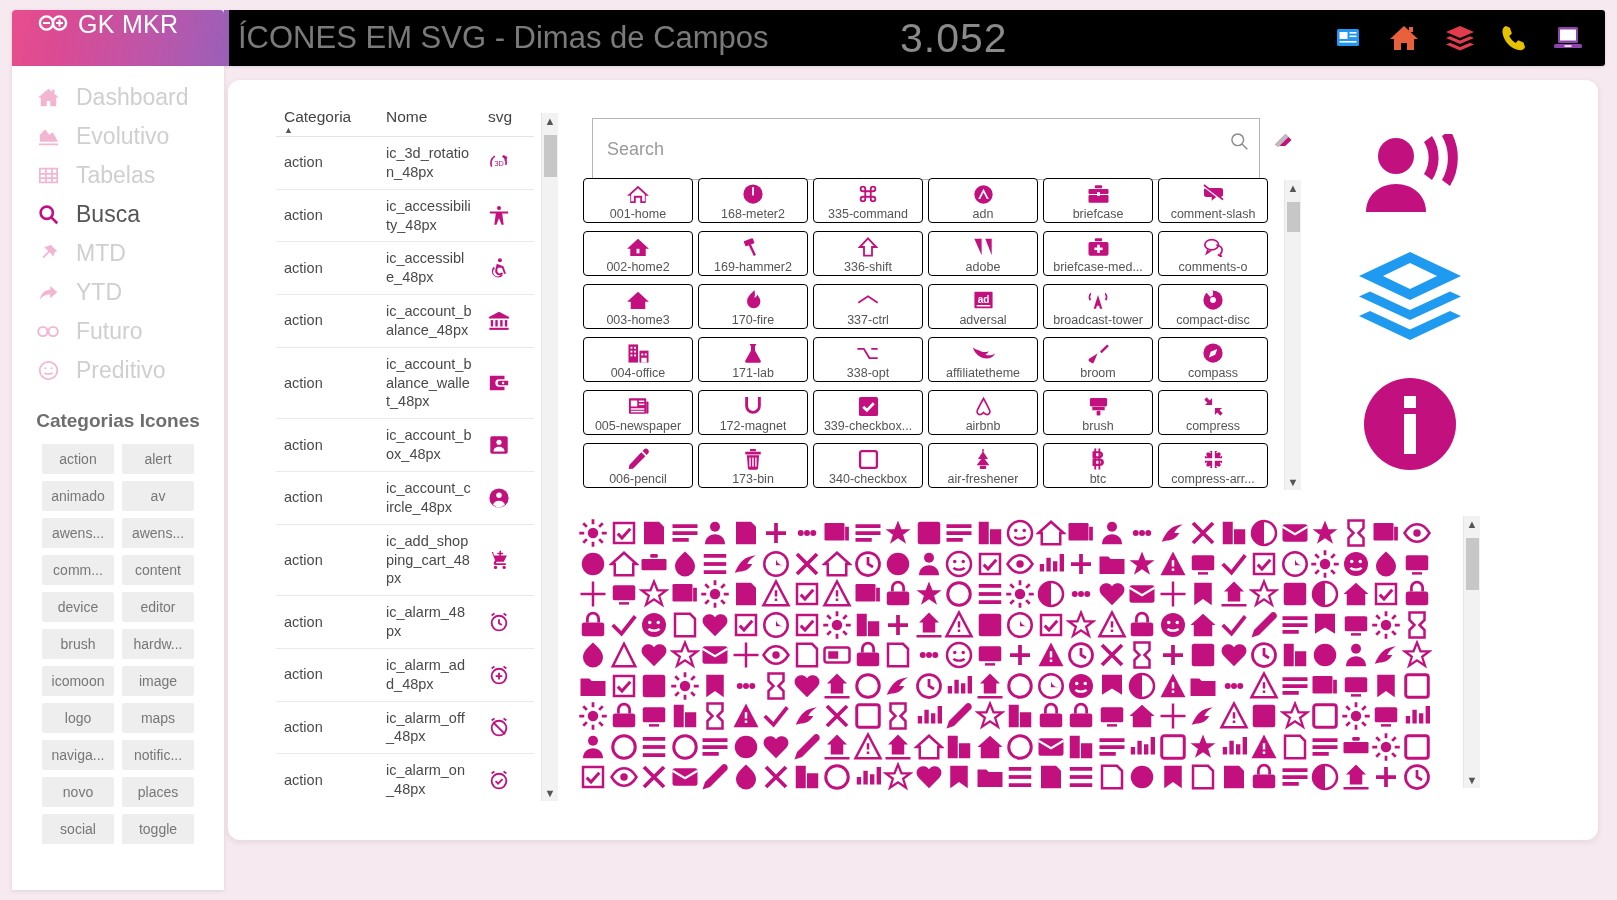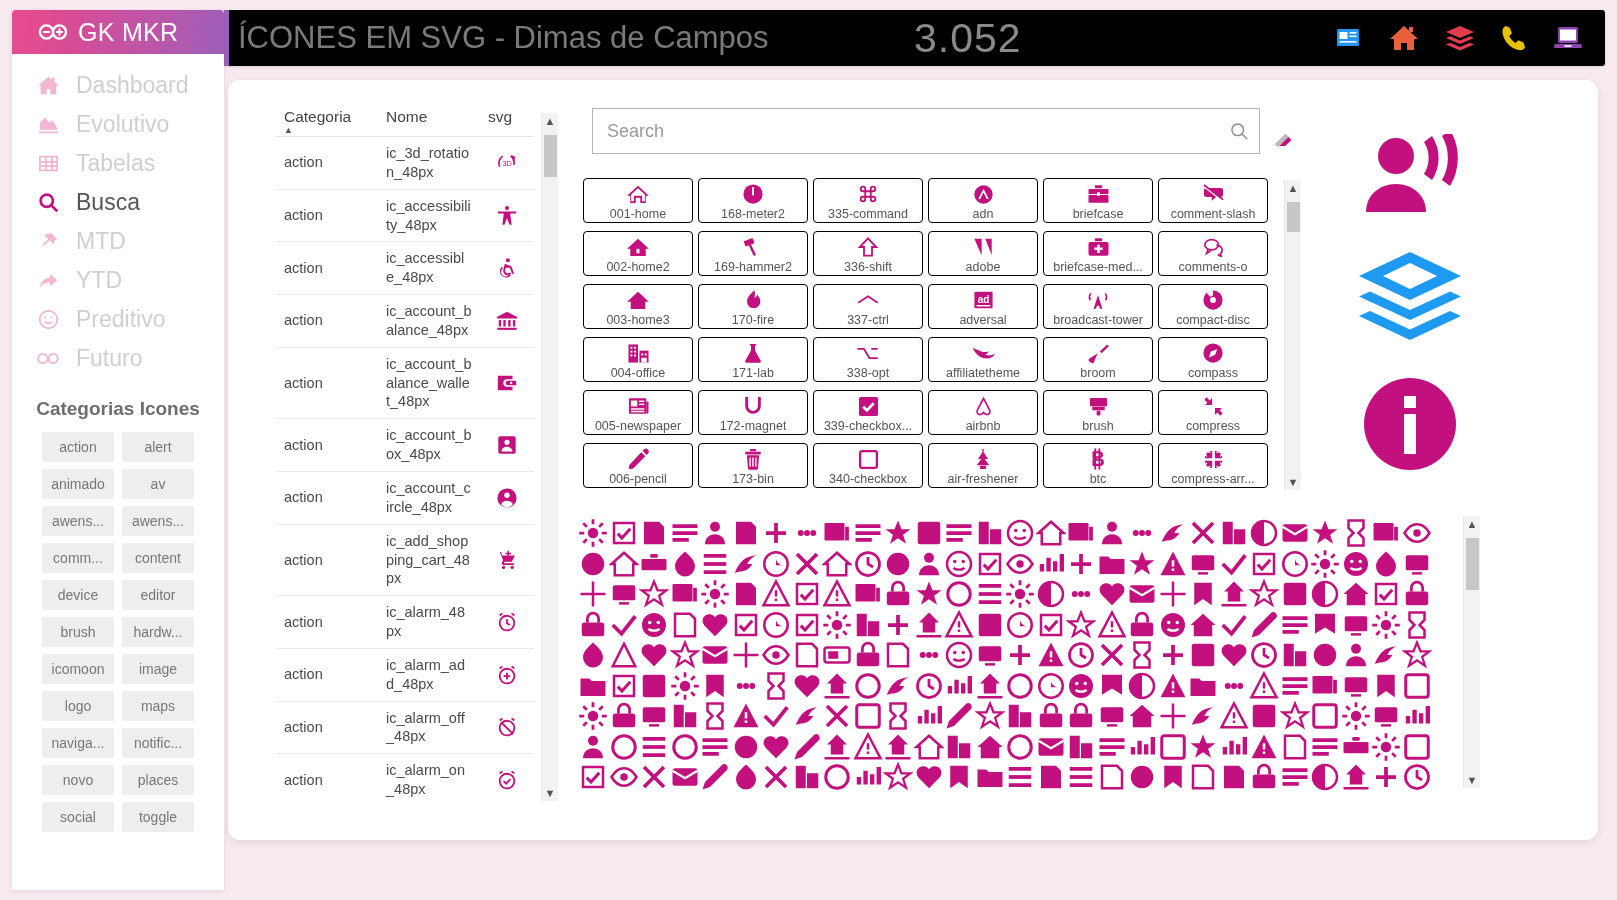--- a/index.html
+++ b/index.html
@@ -21,24 +21,24 @@
   #sidebar {
     position: absolute; left: 12px; top: 10px;
     width: 212px; height: 880px;
     background: #ffffff;
     border-radius: 4px 4px 0 0;
     box-shadow: 0 1px 4px rgba(0,0,0,.10);
     overflow: hidden;
     z-index: 5;
   }
   #brand {
-    height: 44px;
+    height: 56px;
     background: linear-gradient(100deg, #e84d8c 0%, #d94b94 25%, #b957ab 70%, #9c5fb8 100%);
     color: #fff;
-    display: flex; align-items: center; gap: 10px;
+    display: flex; gap: 10px;
     padding-left: 26px;
     font-size: 25px;
     letter-spacing: .3px;
   }
   #brand .logo-glyph {
     font-size: 26px; line-height: 1;
     display: inline-block;
   }
   .nav-list { padding: 12px 0 6px 0; }
   .nav-item {
@@ -97,21 +97,21 @@
     background: #9c5fb8;
     z-index: 6;
   }
   #top-title {
     margin-left: 14px;
     font-size: 31px;
     color: #7a7a7a;
     white-space: nowrap;
   }
   #top-counter {
-    position: absolute; left: 690px;
+    position: absolute; left: 676px;
     font-size: 41px; color: #8a8a8a;
     letter-spacing: 1px;
   }
   #top-icons {
     position: absolute; right: 22px;
     display: flex; align-items: center; gap: 26px;
   }
   #top-icons .ti { cursor: pointer; line-height: 0; }
 
   
@@ -152,21 +152,21 @@
   }
   table.icons-table td {
     padding: 7px 8px;
     border-bottom: 1px solid #eaeaea;
     vertical-align: middle;
     line-height: 1.3;
     word-break: break-all;
   }
   table.icons-table td.c-cat { width: 92px; word-break: normal; }
   table.icons-table td.c-name { width: 112px; }
-  table.icons-table td.c-svg { width: 54px; text-align: center; color: #c2117e; }
+  table.icons-table td.c-svg { width: 54px; text-align: left; color: #c2117e; }
   table.icons-table td.c-svg svg { display: inline-block; vertical-align: middle; }
   .col-svg-h { width: 54px; }
 
   
   .vscroll {
     position: absolute;
     width: 17px;
     background: #f2f2f2;
     border-left: 1px solid #e6e6e6;
     display: flex; flex-direction: column; align-items: center;
@@ -177,25 +177,25 @@
   }
   .vscroll .arrow { height: 16px; display:flex; align-items:center; }
   .vscroll .thumb {
     position: absolute;
     left: 2px; width: 13px;
     background: #c7c7c7;
   }
 
   
   #search-wrap {
-    position: absolute; left: 592px; top: 108px;
-    width: 668px; height: 46px;
+    position: absolute; left: 592px; top: 118px;
+    width: 668px; height: 62px;
     border: 1px solid #b5b5b5;
     background: #fff;
-    display: flex; align-items: center;
+    display: flex; 
     z-index: 3;
   }
   #search-input {
     flex: 1; border: 0; outline: 0;
     font-size: 18px; color: #888;
     padding: 0 14px;
     font-family: "Liberation Sans", sans-serif;
     background: transparent;
   }
   #search-input::placeholder { color: #9a9a9a; }
@@ -342,37 +342,37 @@
       <div class="nav-item">
         <span class="nav-ico">
           <svg width="21" height="20" viewBox="0 0 24 22" fill="currentColor">
               <path d="M14 3v4.2C7 7.6 3 12 2 19c3-4.4 6.6-6.2 12-6.2V17l8-7z"></path>
             </svg>
         </span>
         <span>YTD</span>
       </div>
       <div class="nav-item">
         <span class="nav-ico">
+          <svg width="24" height="15" viewBox="0 0 28 16" fill="none" stroke="currentColor" stroke-width="2.2">
+              <circle cx="8" cy="8" r="5.4"></circle>
+              <circle cx="20" cy="8" r="5.4"></circle>
+            </svg>
+        </span>
+        <span>Futuro</span>
+      </div>
+      <div class="nav-item">
+        <span class="nav-ico">
           <svg width="21" height="21" viewBox="0 0 24 24" fill="none" stroke="currentColor" stroke-width="2">
               <circle cx="12" cy="12" r="10"></circle>
               <circle cx="8.5" cy="9.5" r="1.2" fill="currentColor" stroke="none"></circle>
               <circle cx="15.5" cy="9.5" r="1.2" fill="currentColor" stroke="none"></circle>
               <path d="M7.5 14.5c1.3 2 7.7 2 9 0"></path>
             </svg>
         </span>
         <span>Preditivo</span>
-      </div>
-      <div class="nav-item">
-        <span class="nav-ico">
-          <svg width="24" height="15" viewBox="0 0 28 16" fill="none" stroke="currentColor" stroke-width="2.2">
-              <circle cx="8" cy="8" r="5.4"></circle>
-              <circle cx="20" cy="8" r="5.4"></circle>
-            </svg>
-        </span>
-        <span>Futuro</span>
       </div>
     </nav>
 
     <div class="cat-title">Categorias Icones</div>
 
     <div class="cat-grid">
       <div class="cat-btn">action</div>
       <div class="cat-btn">alert</div>
       <div class="cat-btn">animado</div>
       <div class="cat-btn">av</div>

